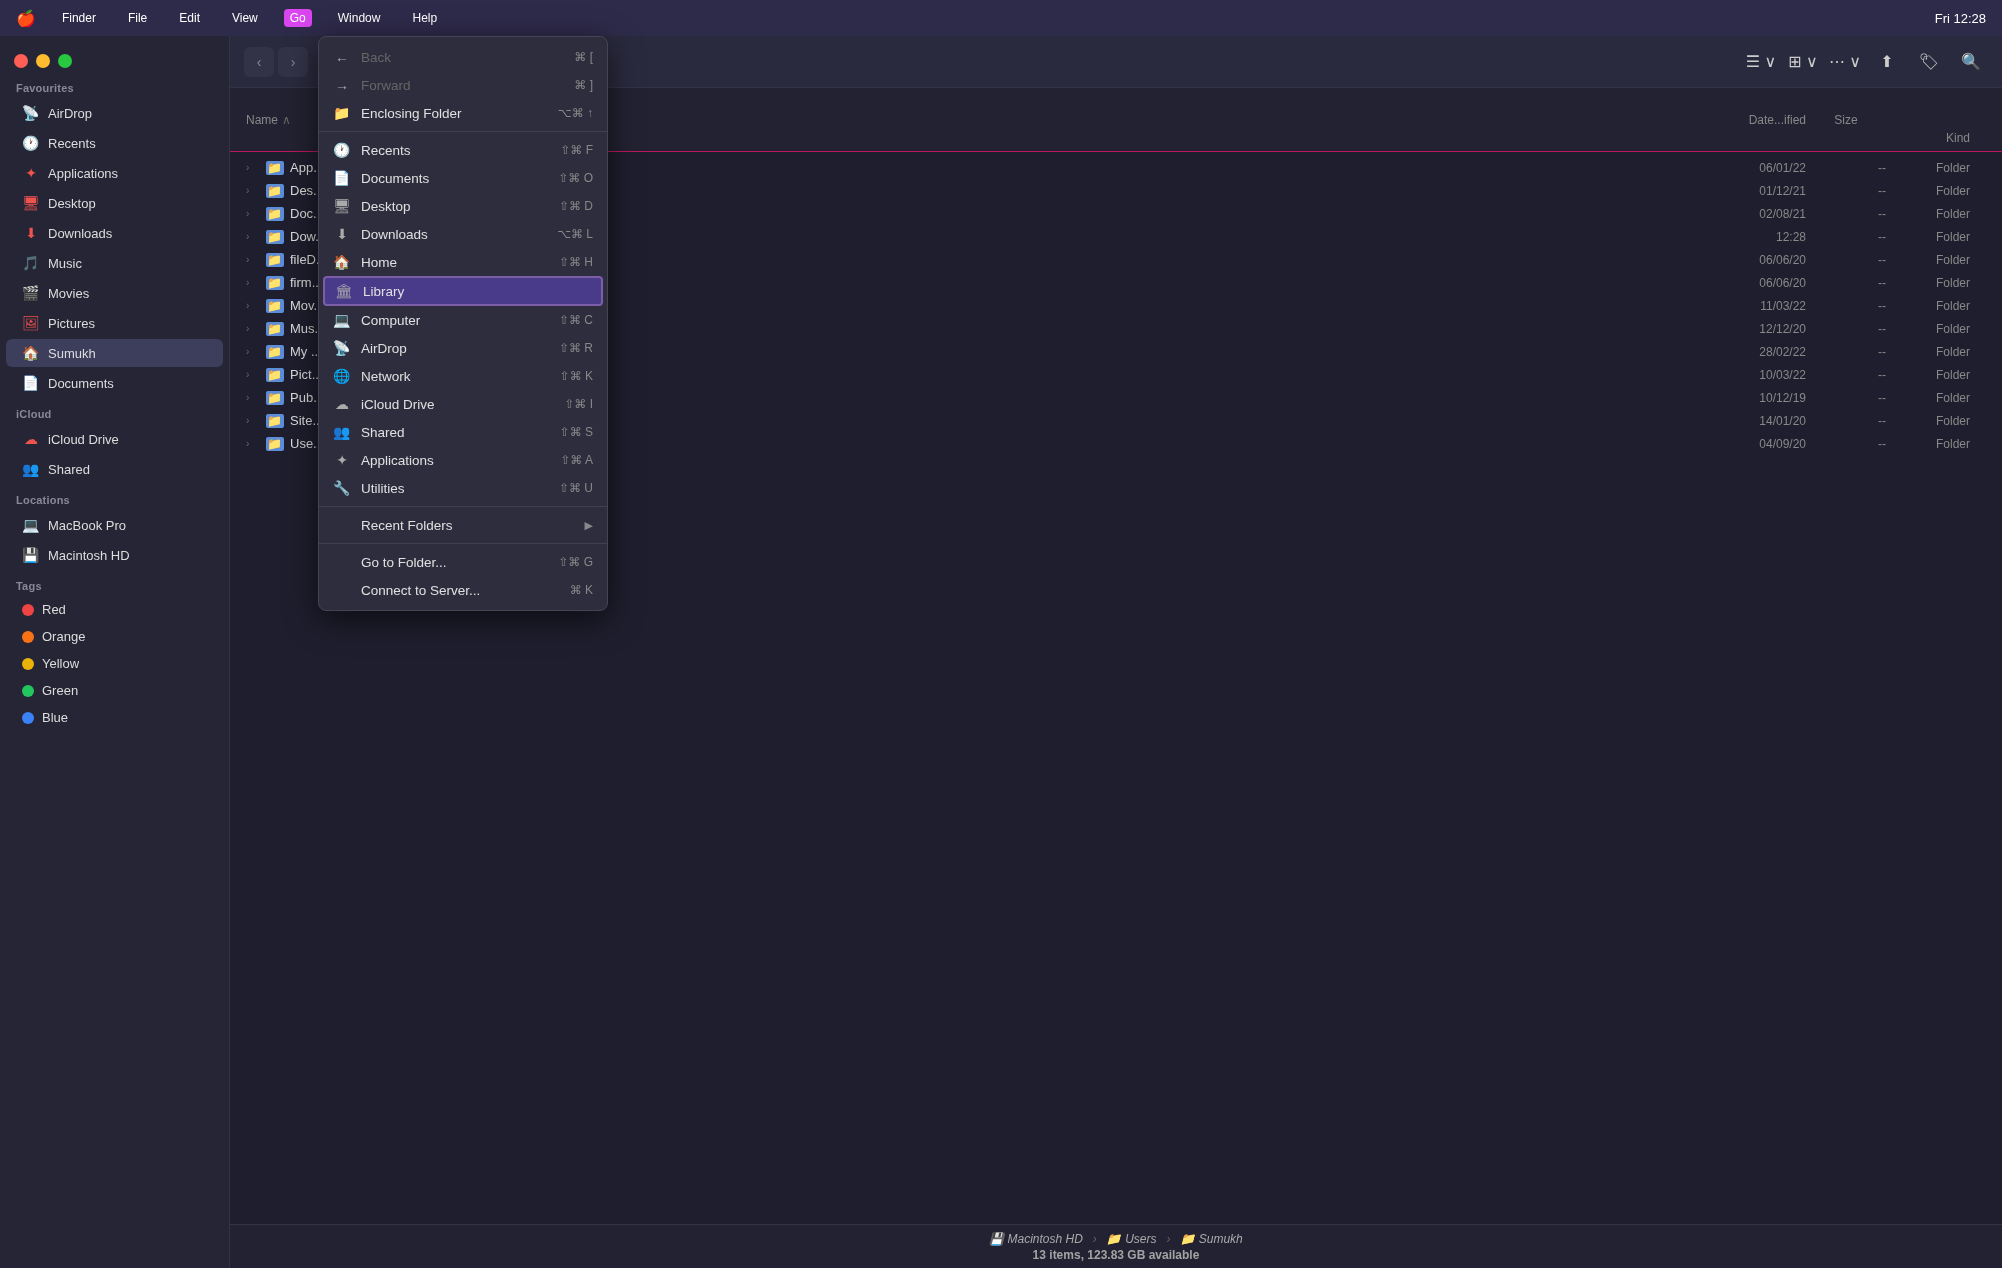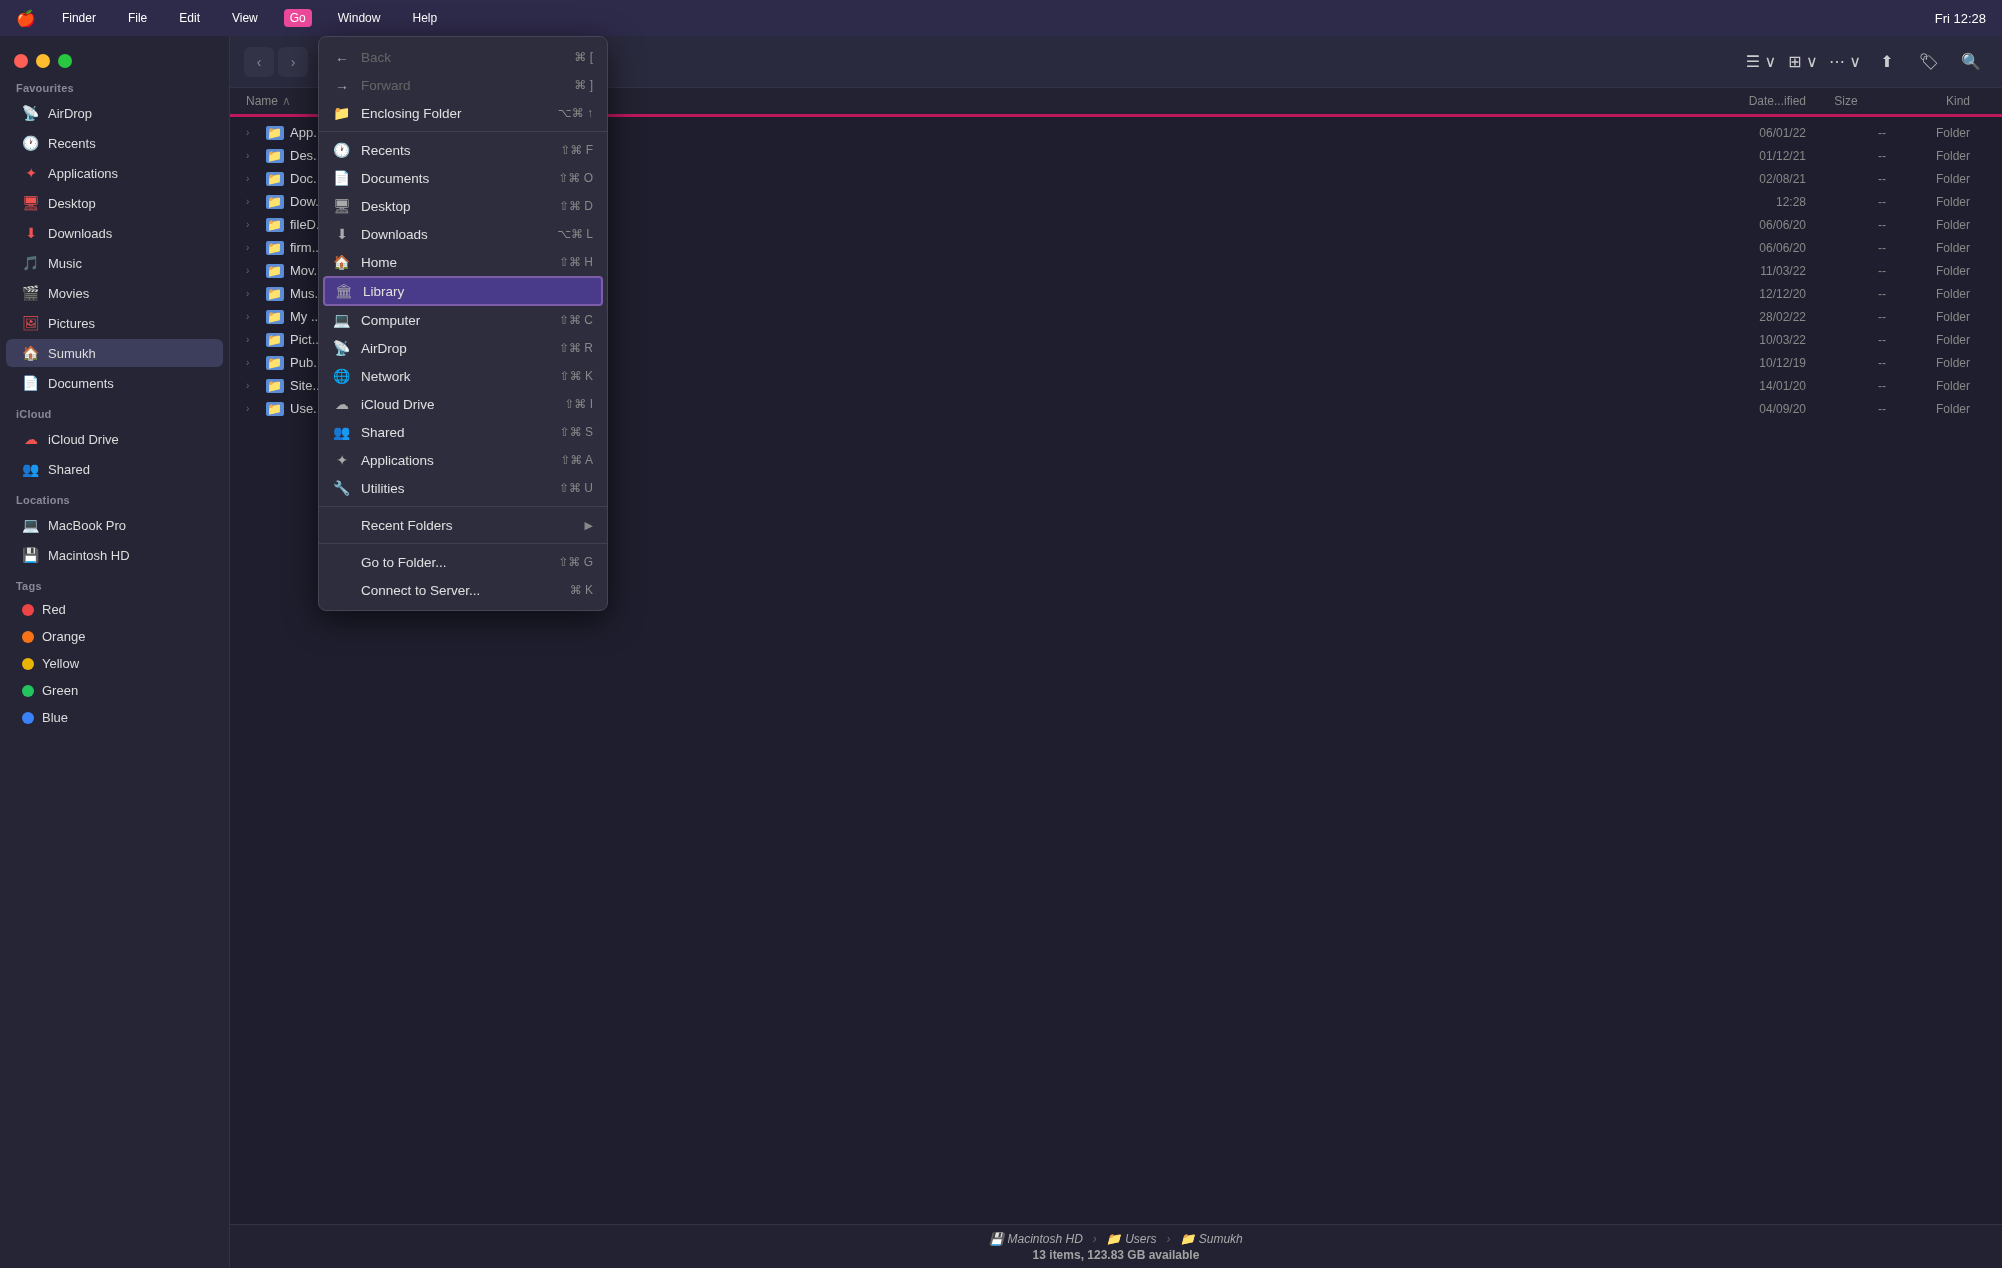--- a/index.html
+++ b/index.html
@@ -29,21 +29,21 @@
       color: white;
     }
     .menubar-item {
       font-size: 12px;
       color: white;
       cursor: pointer;
       padding: 2px 6px;
       border-radius: 4px;
     }
     .menubar-item.active {
-      background: #ec4899;
+      background: #d946ef;
     }
     .menubar-right {
       margin-left: auto;
       display: flex;
       align-items: center;
       gap: 12px;
       font-size: 13px;
       color: white;
       padding-left: 40px;
     }
@@ -176,30 +176,30 @@
       flex-direction: column;
       background: #1e1e2e;
       position: relative;
     }
 
     
     .file-list-header {
       display: flex;
       align-items: center;
       padding: 6px 16px;
-      border-bottom: 3px solid #be185d;
+      border-bottom: 1px solid #be185d;
       background: #222232;
       font-size: 12px;
       color: #888;
       gap: 0;
     }
     .col-name { flex: 1; display: flex; align-items: center; gap: 4px; }
     .col-date { width: 130px; text-align: right; }
     .col-size { width: 80px; text-align: center; }
-    .col-kind { width: 100px; text-align: right; padding-right: 16px; }
+    .col-kind { width: 100px; text-align: right; padding-right: 16px; margin-top: 37px; }
 
     
     .file-list {
       flex: 1;
       overflow-y: auto;
       padding: 4px 0;
     }
     .file-row {
       display: flex;
       align-items: center;

